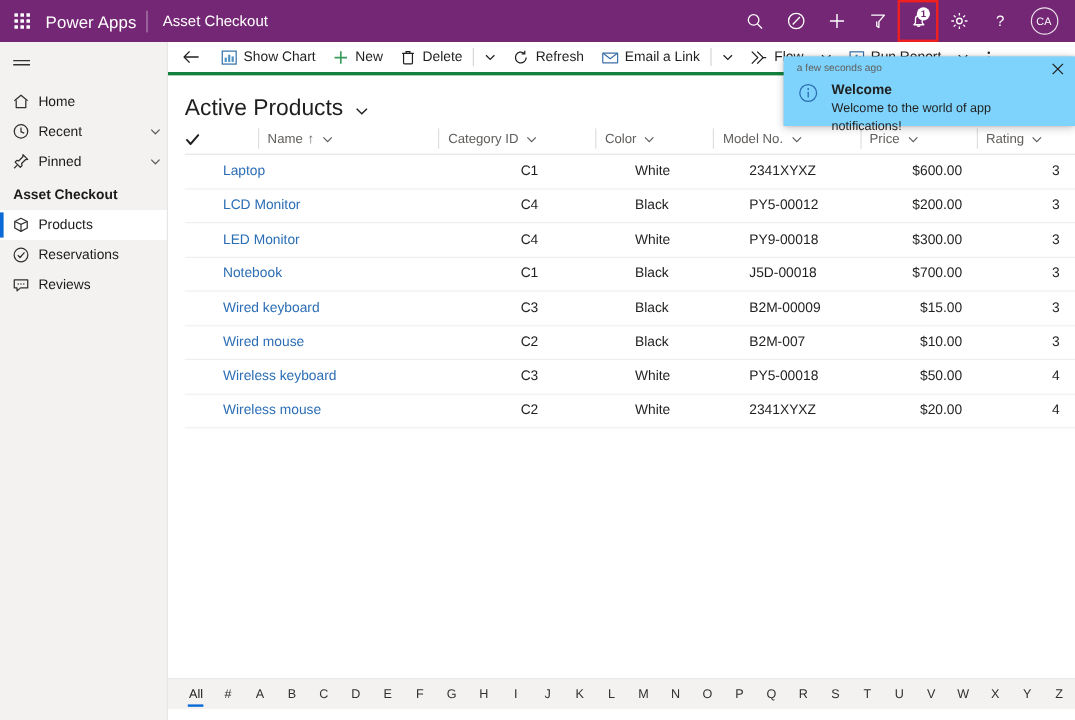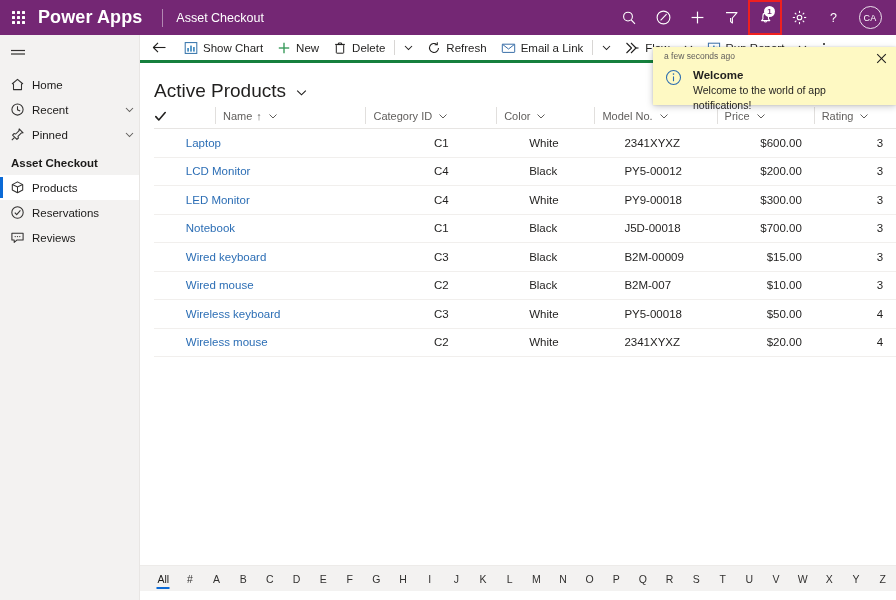--- a/index.html
+++ b/index.html
@@ -25,22 +25,22 @@
     cursor: pointer;
   }
   .waffle-grid {
     display: grid;
     grid-template-columns: repeat(3, 3px);
     grid-template-rows: repeat(3, 3px);
     gap: 2px;
   }
   .waffle-grid i { display: block; width: 3px; height: 3px; background: #fff; border-radius: 0.5px; }
   #brand {
-    font-size: 18px; font-weight: bold; letter-spacing: .1px;
-    margin-left: 2px; margin-right: 20px; white-space: nowrap;
+    font-size: 14px; font-weight: normal; letter-spacing: .1px;
+    margin-left: 2px; margin-right: 8px; white-space: nowrap;
   }
   #brand-sep { width: 1px; height: 18px; background: rgba(255,255,255,.45); }
   #app-name { font-size: 12.5px; margin-left: 13px; white-space: nowrap; }
   #topbar-right {
     margin-left: auto; display: flex; align-items: center; height: 35px;
     padding-right: 6px;
   }
   .tb-btn {
     width: 34px; height: 35px;
     display: flex; align-items: center; justify-content: center;
@@ -197,21 +197,21 @@
   .alpha-item.selected::after {
     content: ""; position: absolute; bottom: 1px; left: 50%;
     transform: translateX(-50%);
     width: 13px; height: 2px; background: #0b6ad6;
   }
 
   
   #notif-panel {
     position: absolute; top: 47px; left: 653px;
     width: 243px; height: 58px;
-    background: #fef9c3;
+    background: #7dd3fc;
     box-shadow: 0 1.6px 7px rgba(0,0,0,.22), 0 0 2px rgba(0,0,0,.14);
     z-index: 40;
   }
   #notif-meta {
     display: flex; align-items: flex-start; justify-content: space-between;
     padding: 4px 7px 0 11px;
   }
   #notif-time { font-size: 8.5px; color: #605e5c; }
   #notif-close { cursor: pointer; line-height: 1; padding: 0 2px; }
   #notif-body { display: flex; padding: 1px 10px 0 12px; }

